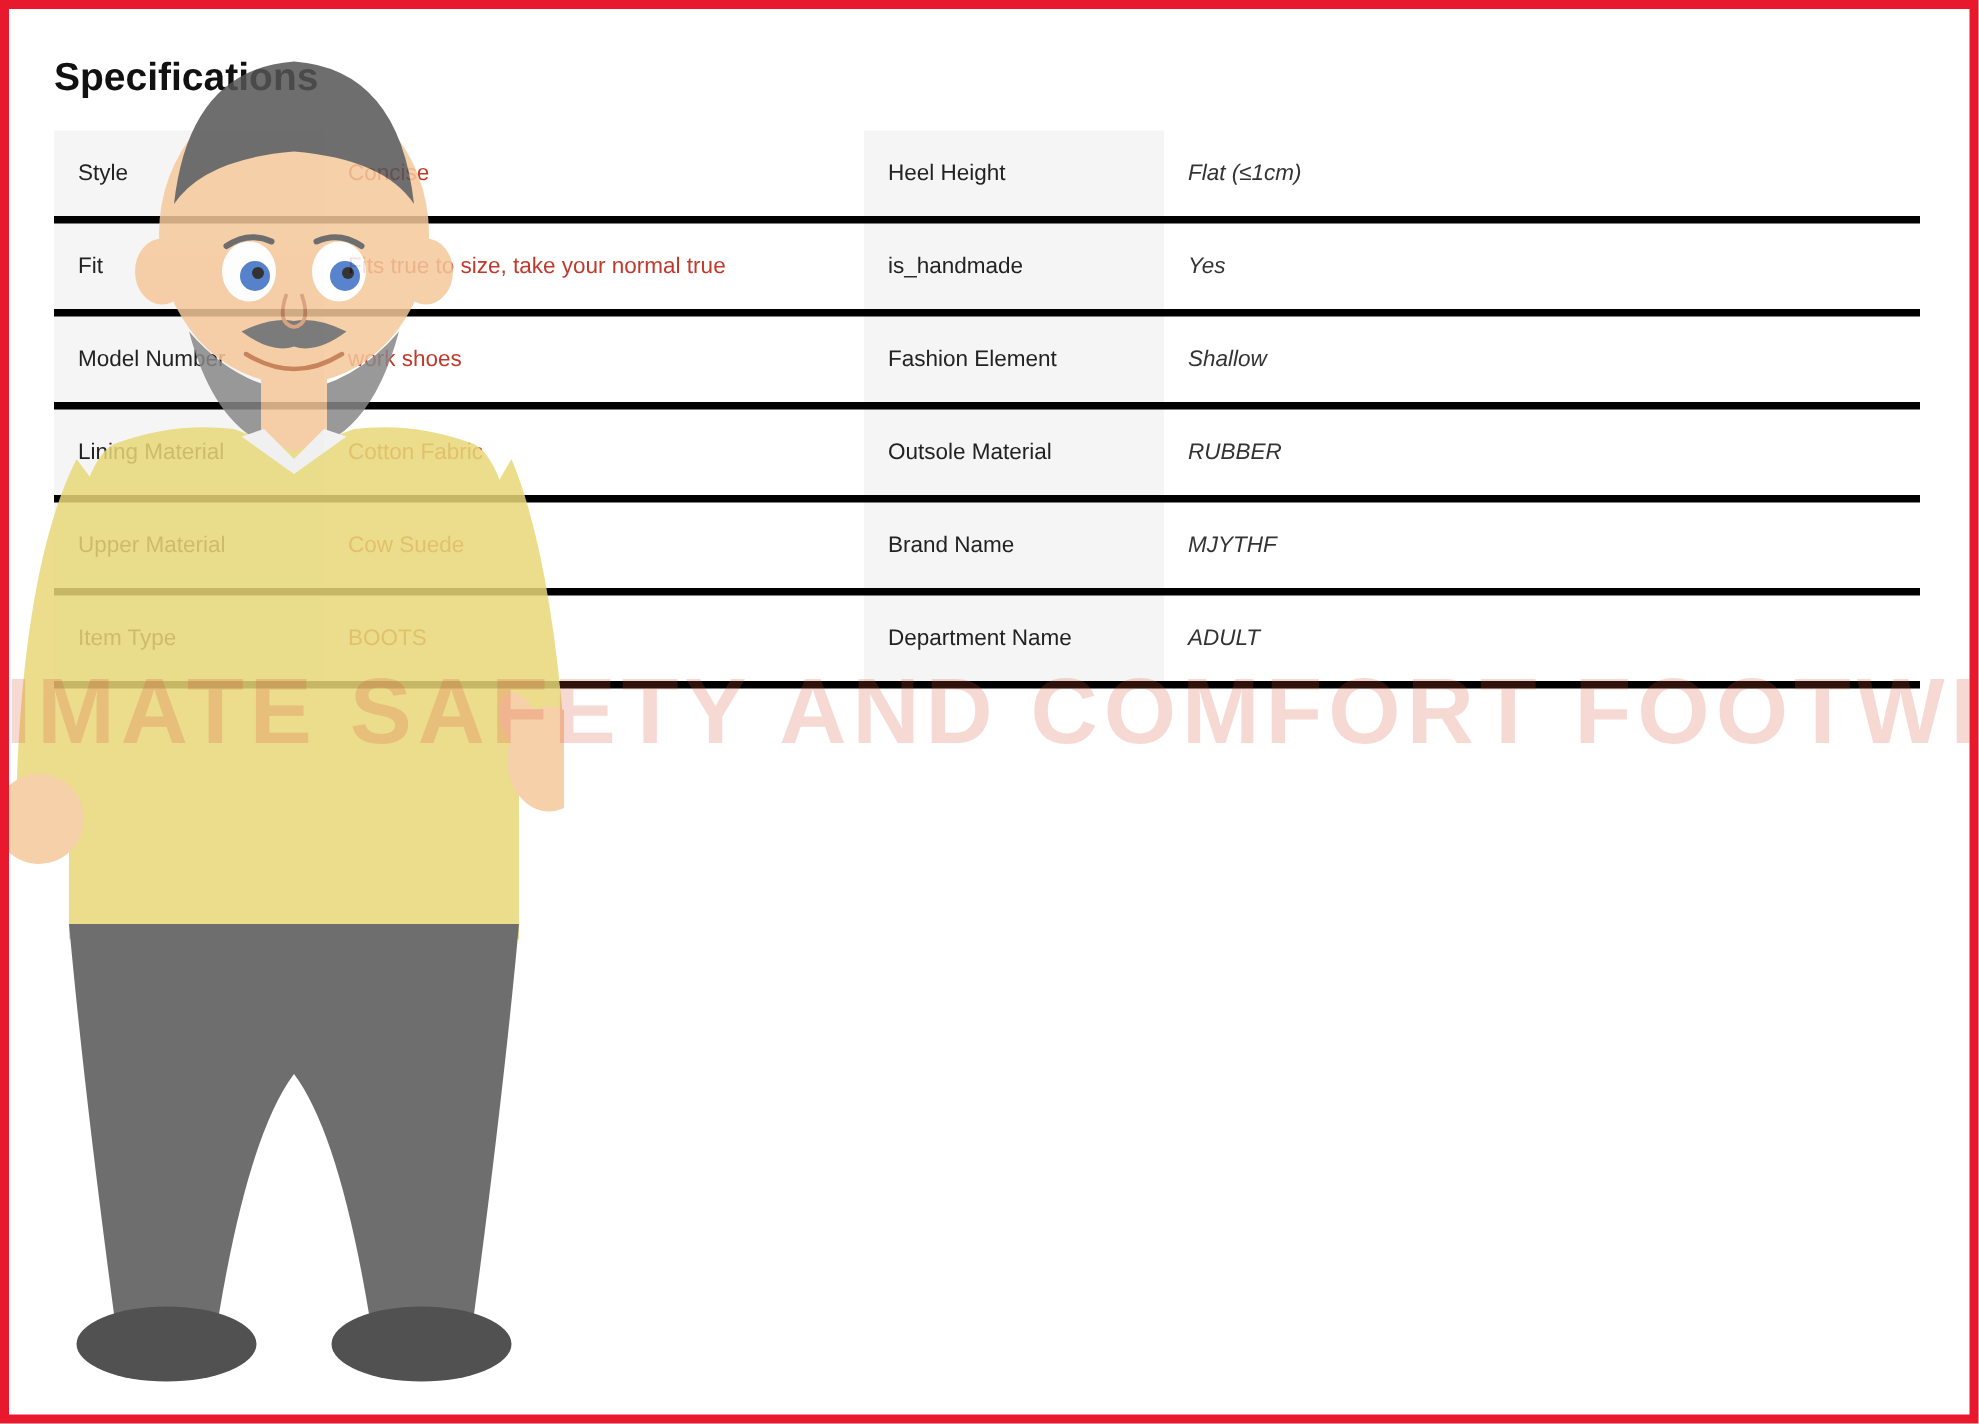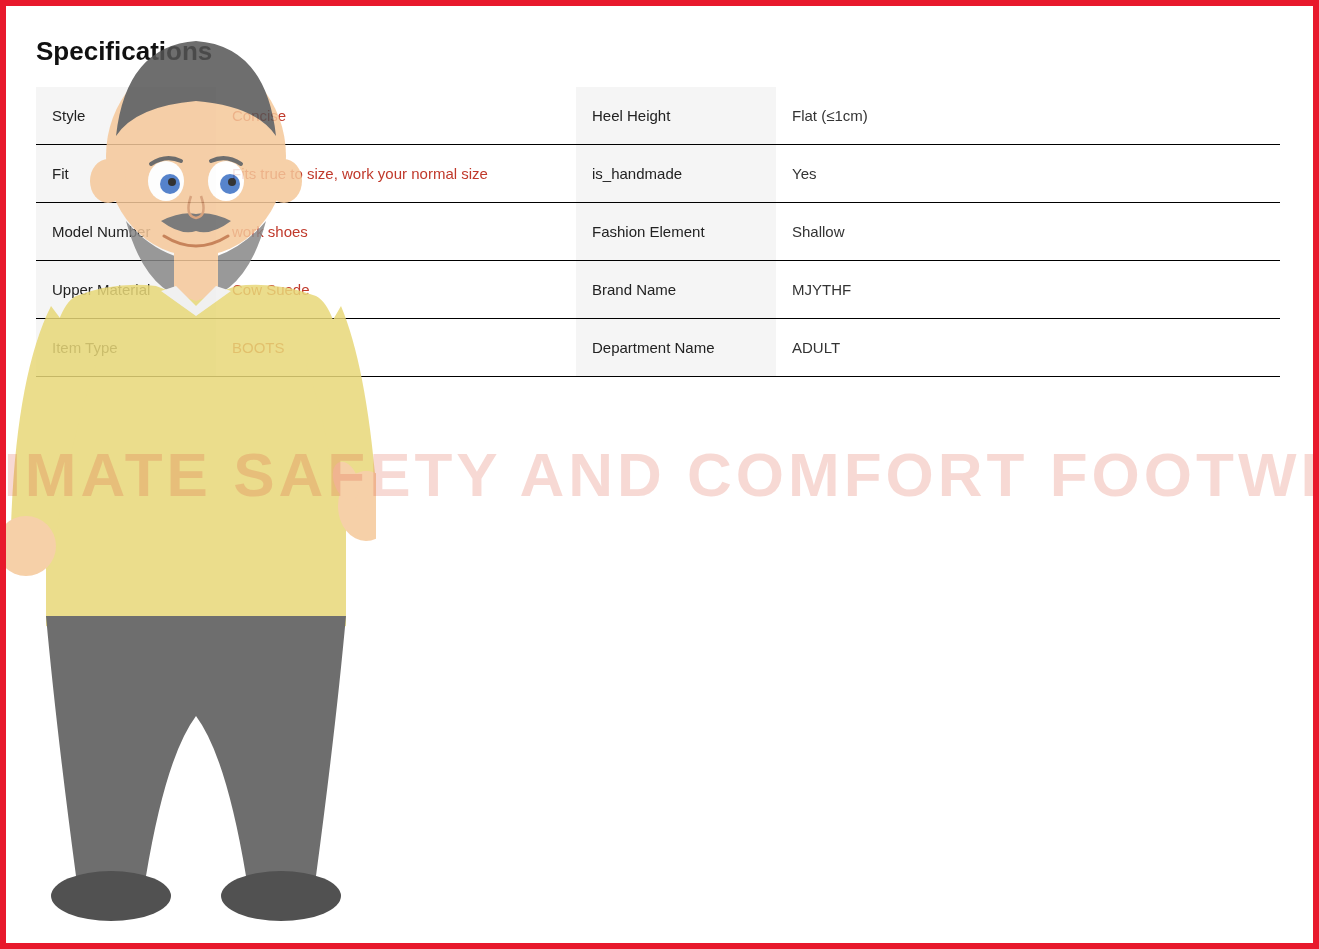--- a/index.html
+++ b/index.html
@@ -55,21 +55,21 @@
       color: #111;
     }
 
     table {
       width: 100%;
       border-collapse: collapse;
       font-size: 15px;
     }
 
     tr {
-      border-bottom: 1px solid #000000;
+      border-bottom: 5px solid #000000;
     }
 
     td {
       padding: 20px 16px;
       vertical-align: middle;
     }
 
     td:nth-child(1), td:nth-child(3) {
       background: #f5f5f5;
       color: #222;
@@ -77,20 +77,21 @@
       width: 180px;
     }
 
     td:nth-child(2) {
       color: #c0392b;
       width: 360px;
     }
 
     td:nth-child(4) {
       color: #333;
+      font-style: italic;
     }
 
     td:nth-child(3) {
       width: 200px;
     }
   </style>
 </head>
 <body>
 
 <div class="watermark-char">
@@ -154,29 +155,35 @@
   <table>
     <tbody id="table-body">
     <tr>
           <td>Style</td>
           <td>Concise</td>
           <td>Heel Height</td>
           <td>Flat (≤1cm)</td>
         </tr>
         <tr>
           <td>Fit</td>
-          <td>Fits true to size, work your normal size</td>
+          <td>Fits true to size, take your normal true</td>
           <td>is_handmade</td>
           <td>Yes</td>
         </tr>
         <tr>
           <td>Model Number</td>
           <td>work shoes</td>
           <td>Fashion Element</td>
           <td>Shallow</td>
+        </tr>
+        <tr>
+          <td>Lining Material</td>
+          <td>Cotton Fabric</td>
+          <td>Outsole Material</td>
+          <td>RUBBER</td>
         </tr>
         <tr>
           <td>Upper Material</td>
           <td>Cow Suede</td>
           <td>Brand Name</td>
           <td>MJYTHF</td>
         </tr>
         <tr>
           <td>Item Type</td>
           <td>BOOTS</td>

